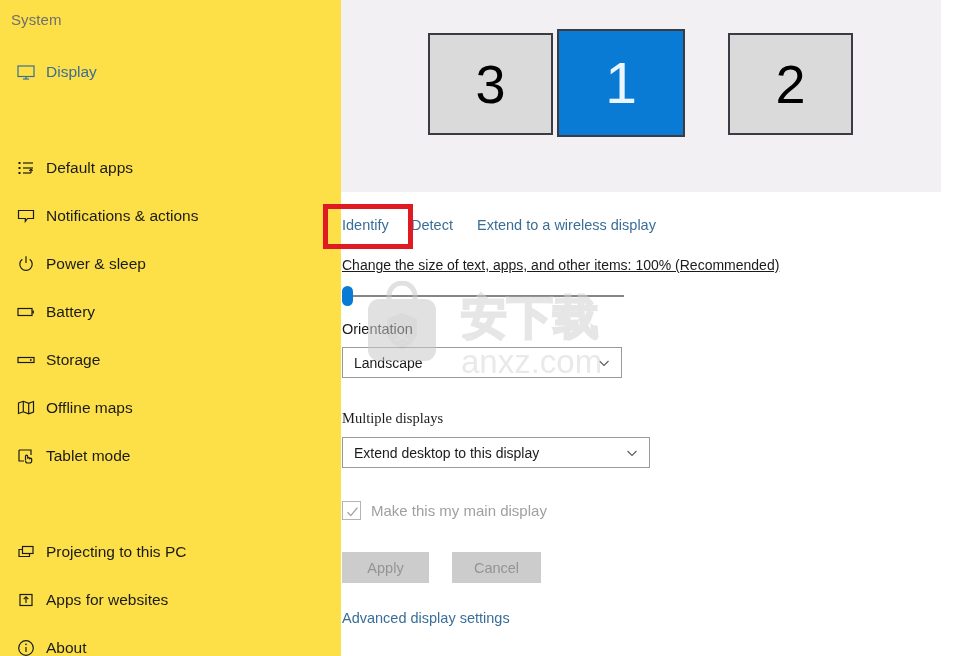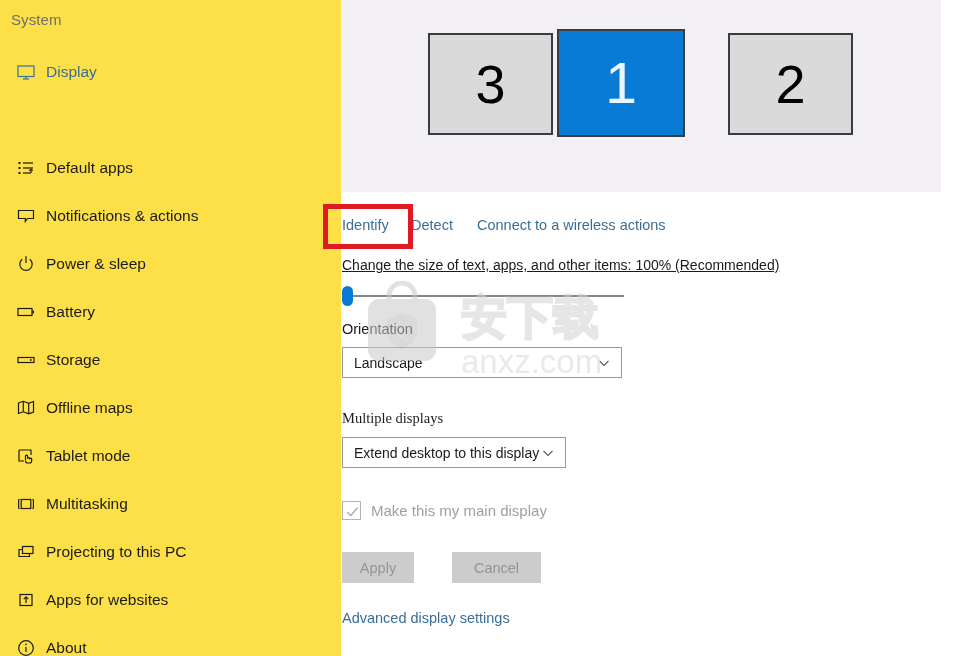--- a/index.html
+++ b/index.html
@@ -311,30 +311,20 @@
           <path d="M3 4 h12 v5"></path>
             <path d="M3 4 v11 h5"></path>
           <path d="M9.5 14.5 v-4.2 a1.1 1.1 0 0 1 2.2 0 v2.2"></path>
           <path d="M11.7 12.6 a1 1 0 0 1 2 0 v.6"></path>
           <path d="M13.7 13.2 a1 1 0 0 1 2 0 v1.6 a2.2 2.2 0 0 1 -2.2 2.2 h-1.8 a2.3 2.3 0 0 1 -2.2 -2.3"></path>
         </svg>
       </span>
       <span class="nav-label">Tablet mode</span>
     </div>
 
-    <div class="nav-item" style="top:480px">
-      <span class="nav-icon">
-        <svg width="20" height="20" viewBox="0 0 20 20" fill="none" stroke="#1b1b1b" stroke-width="1.2">
-          <rect x="5.2" y="5.5" width="9.6" height="9"></rect>
-          <path d="M2.6 5.5 h1.1 M2.6 5.5 v9 M2.6 14.5 h1.1"></path>
-          <path d="M17.4 5.5 h-1.1 M17.4 5.5 v9 M17.4 14.5 h-1.1"></path>
-        </svg>
-      </span>
-      <span class="nav-label">Multitasking</span>
-    </div>
 
     <div class="nav-item" style="top:528px">
       <span class="nav-icon">
         <svg width="20" height="20" viewBox="0 0 20 20" fill="none" stroke="#1b1b1b" stroke-width="1.2">
           <rect x="6.5" y="4.5" width="10.5" height="7"></rect>
           <path d="M6.5 7.5 h-3.5 v7 h10.5 v-3"></path>
         </svg>
       </span>
       <span class="nav-label">Projecting to this PC</span>
     </div>
@@ -372,62 +362,62 @@
         <span>1</span>
       </div>
       <div class="monitor inactive" style="left:387px; top:33px; width:125px; height:102px; font-size:54px;">
         <span>2</span>
       </div>
     </div>
 
     <div id="links-row">
       <span class="inline-link" style="left:1px; top:3px;">Identify</span>
       <span class="inline-link" style="left:70px; top:3px;">Detect</span>
-      <span class="inline-link" style="left:136px; top:3px;">Connect to a wireless actions</span>
+      <span class="inline-link" style="left:136px; top:3px;">Extend to a wireless display</span>
     </div>
     <div id="red-highlight"></div>
 
     <div id="scale-label">Change the size of text, apps, and other items: 100% (Recommended)</div>
     <div id="slider">
       <div id="slider-track"></div>
       <div id="slider-thumb"></div>
     </div>
 
     <div class="field-label" style="left:1px; top:321px;">Orientation</div>
     <div class="combo" style="left:1px; top:347px; width:280px;">
       <span class="combo-text">Landscape</span>
       <span class="combo-chevron">
         <svg width="14" height="14" viewBox="0 0 14 14" fill="none" stroke="#5a5a5a" stroke-width="1.1">
           <path d="M2.5 5 L7 9.4 L11.5 5"></path>
         </svg>
       </span>
     </div>
 
     <div class="field-label" style="left:1px; top:410px;font-family:Liberation Serif, serif;">Multiple displays</div>
-    <div class="combo" style="left:1px; top:437px; width:224px;text-decoration:underline;">
+    <div class="combo" style="left:1px; top:437px; width:308px;text-decoration:underline;">
       <span class="combo-text">Extend desktop to this display</span>
       <span class="combo-chevron">
         <svg width="14" height="14" viewBox="0 0 14 14" fill="none" stroke="#5a5a5a" stroke-width="1.1">
           <path d="M2.5 5 L7 9.4 L11.5 5"></path>
         </svg>
       </span>
     </div>
 
     <div id="checkbox-row">
       <span id="checkbox-box">
         <span id="checkbox-tick">
           <svg width="13" height="13" viewBox="0 0 13 13" fill="none" stroke="#a0a0a0" stroke-width="1.3">
             <path d="M1.5 6.2 L4.8 9.6 L11.5 1.6"></path>
           </svg>
         </span>
       </span>
       <span id="checkbox-label">Make this my main display</span>
     </div>
 
-    <button class="btn" style="left:1px; top:552px; width:72px;">Apply</button>
+    <button class="btn" style="left:1px; top:552px; width:87px;">Apply</button>
     <button class="btn" style="left:111px; top:552px; width:89px;">Cancel</button>
 
     <div id="advanced-link">Advanced display settings</div>
   </div>
 
   <div id="watermark">
     <svg width="250" height="110" viewBox="0 0 250 110" fill="none">
 
       <g>
         <rect x="5" y="18" width="68" height="62" rx="11" fill="#c9c9c9"></rect>

